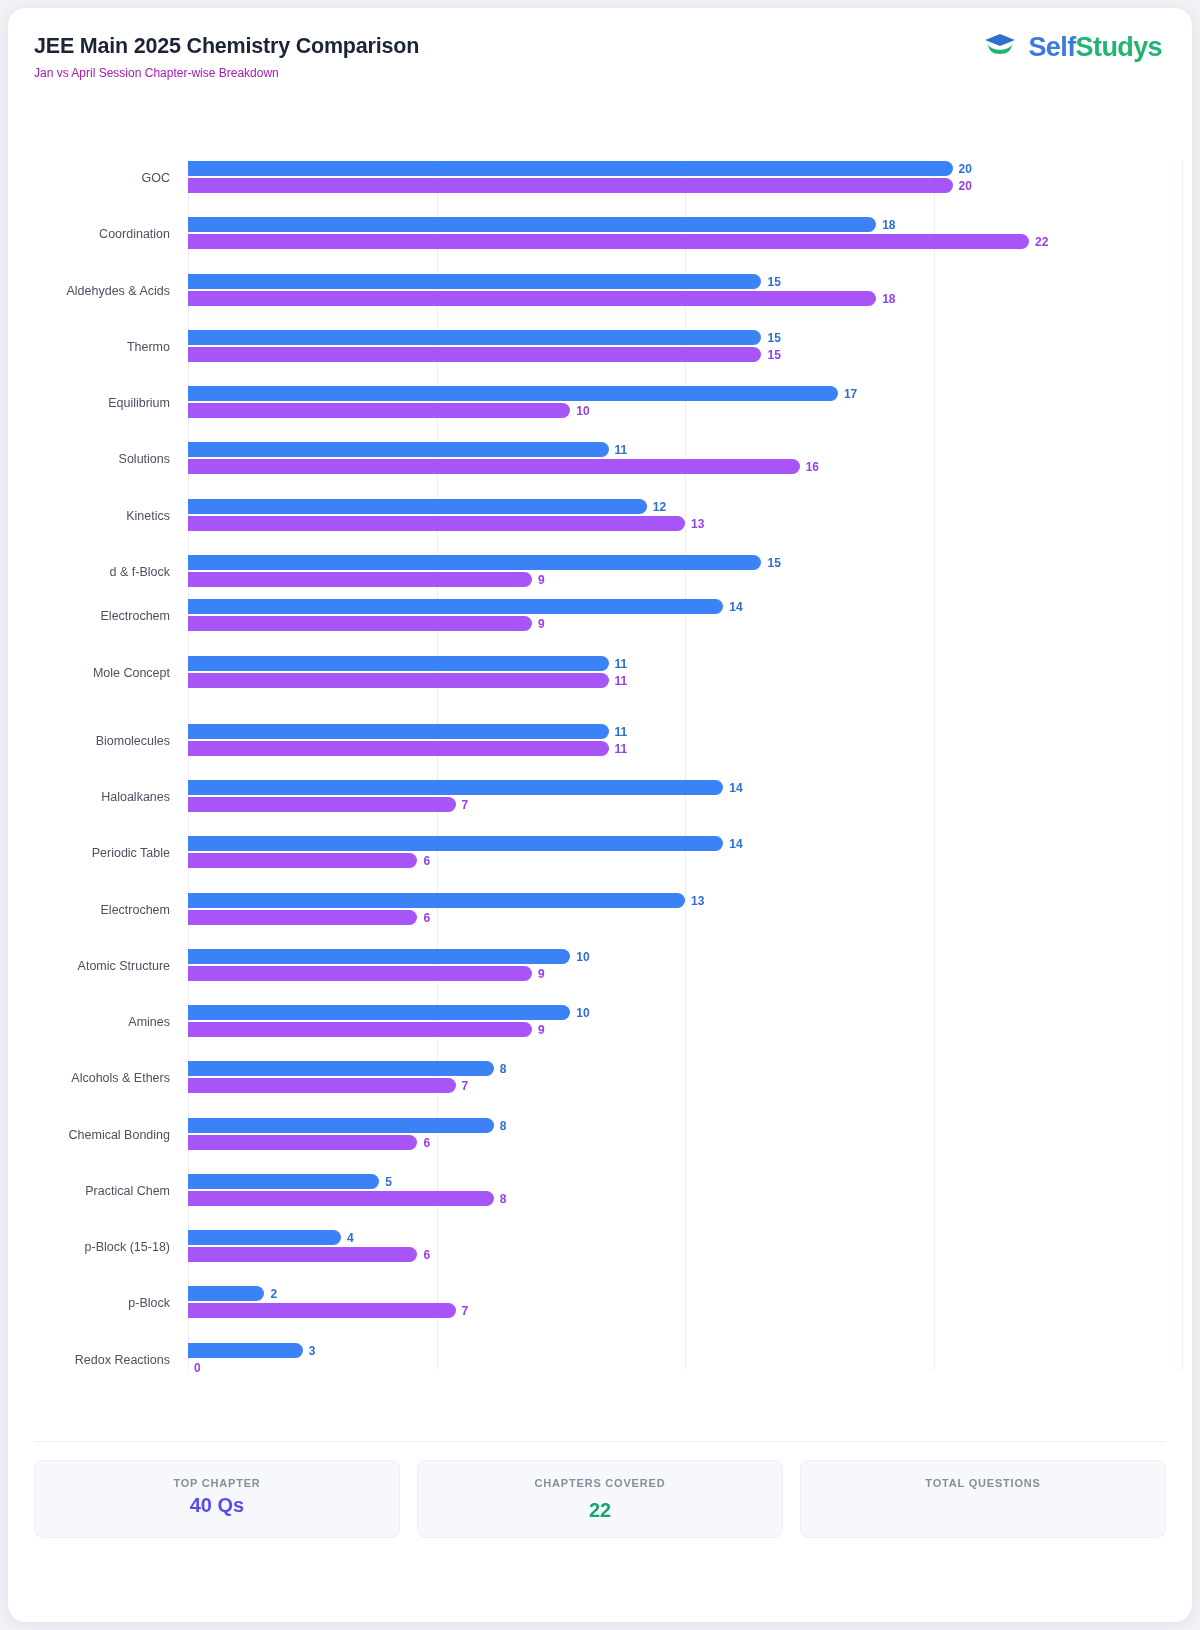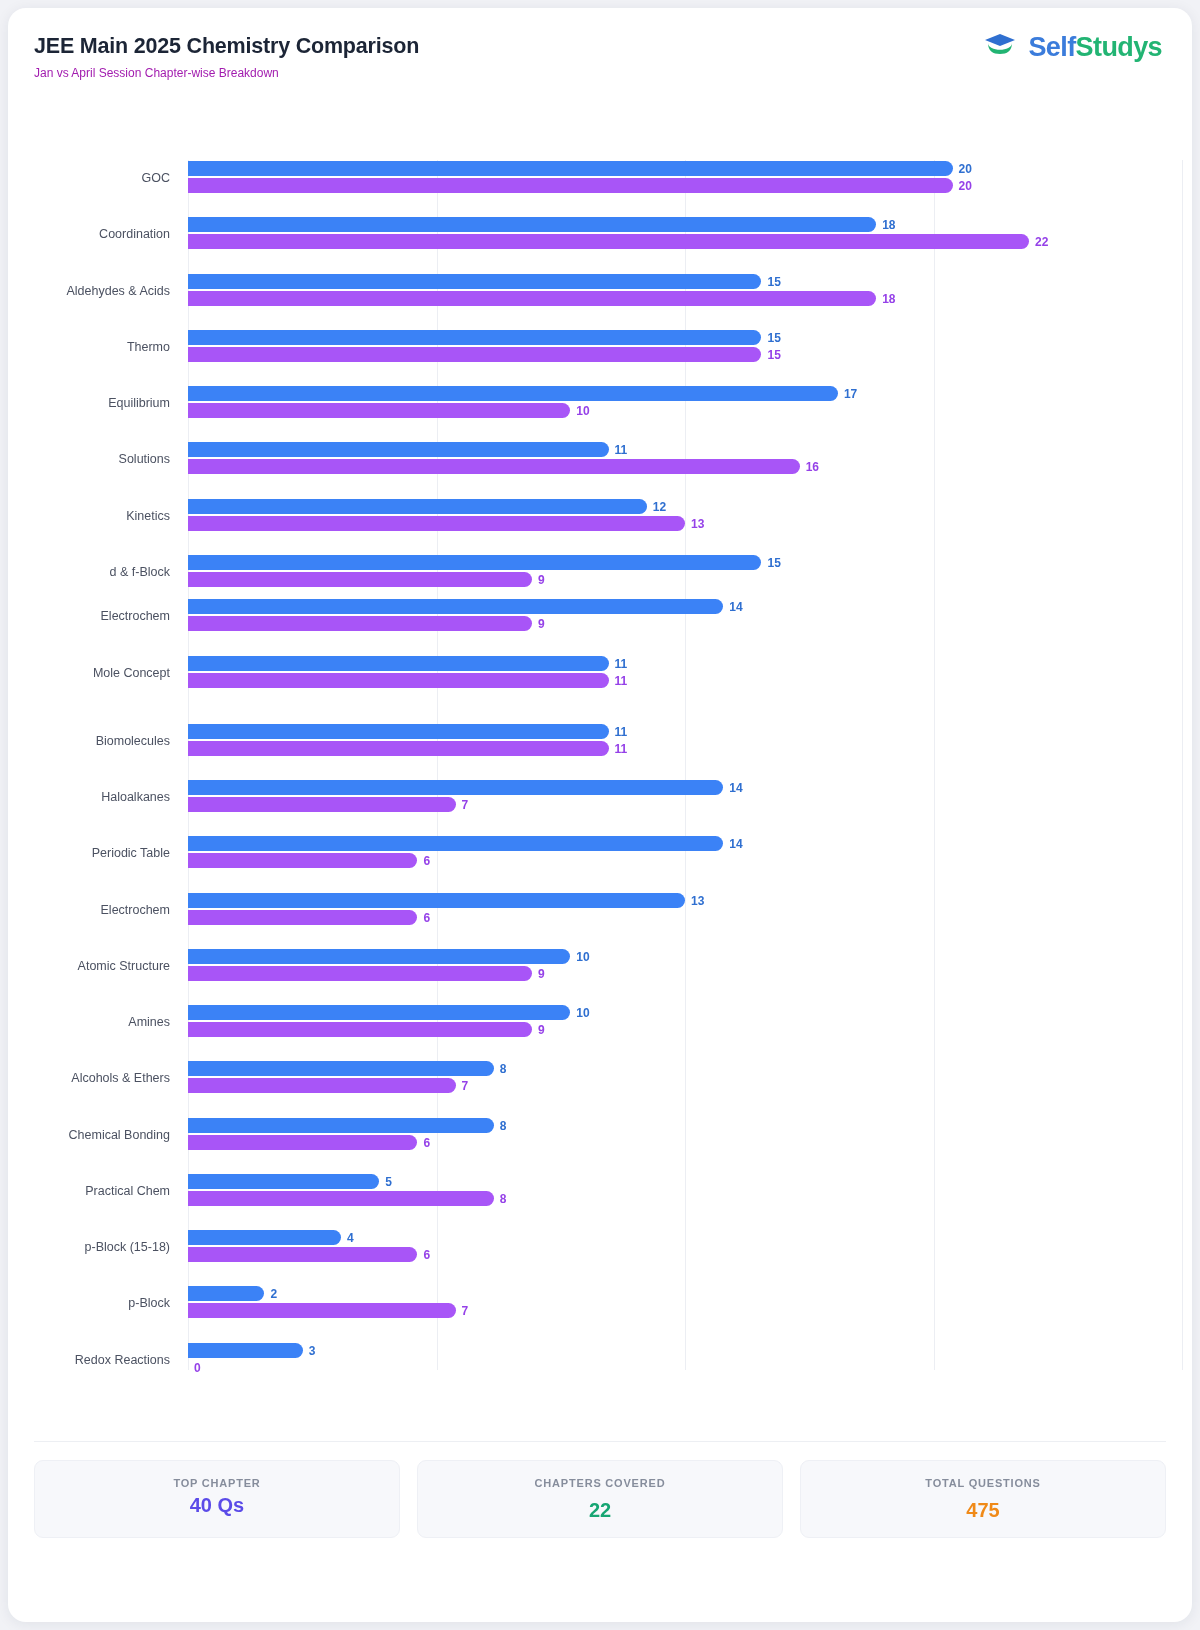--- a/index.html
+++ b/index.html
@@ -475,18 +475,17 @@
         <div class="stat">
           <div class="stat-label">TOP CHAPTER</div>
           <div class="stat-value" style="color: rgb(91, 75, 232);">40 Qs</div>
         </div>
         <div class="stat">
           <div class="stat-label">CHAPTERS COVERED</div>
           <div class="stat-big" style="color: rgb(23, 166, 115);">22</div>
         </div>
         <div class="stat">
           <div class="stat-label">TOTAL QUESTIONS</div>
-          <div class="stat-big" style="color: rgb(240, 138, 24);">475</div>
         </div>
       </div>
 
   </div>
 </div>
 
 </body></html>

